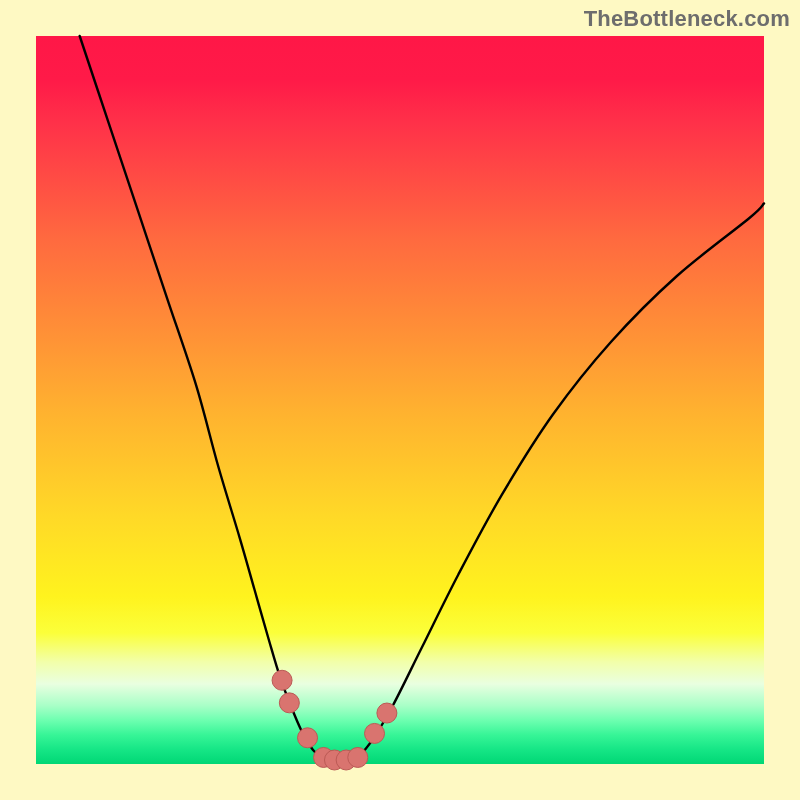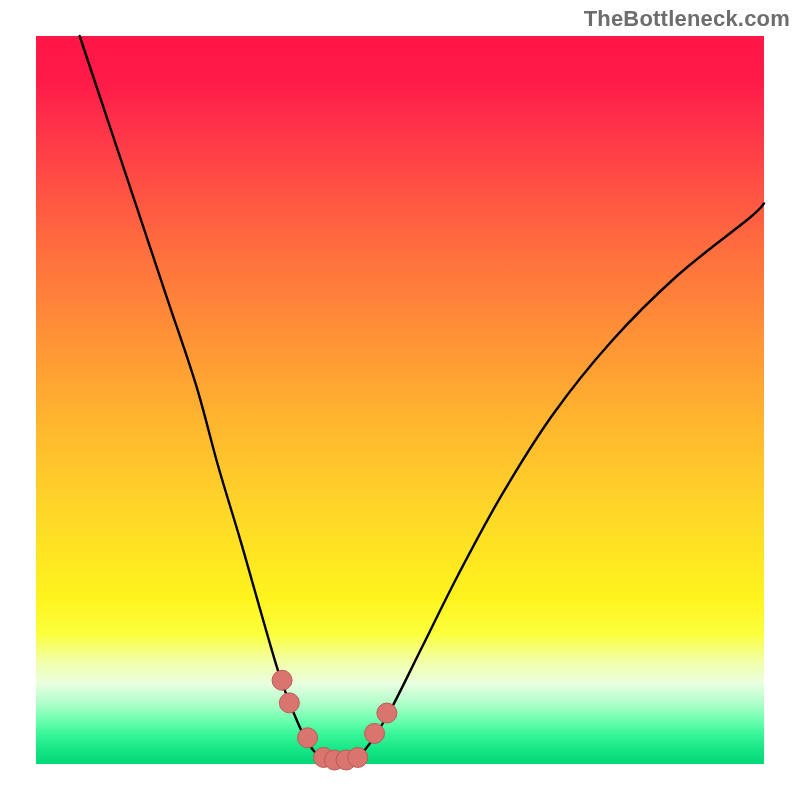--- a/index.html
+++ b/index.html
@@ -9,21 +9,21 @@
     height: 800px;
     background: #000000;
     overflow: hidden;
   }
   .frame {
     position: absolute;
     left: 0;
     top: 0;
     width: 800px;
     height: 800px;
-    background: #ffffff;
+    background: #fef9c3;
   }
   .plot-area {
     position: absolute;
     left: 36px;
     top: 36px;
     width: 728px;
     height: 728px;
     
     background: linear-gradient(
       to bottom,

